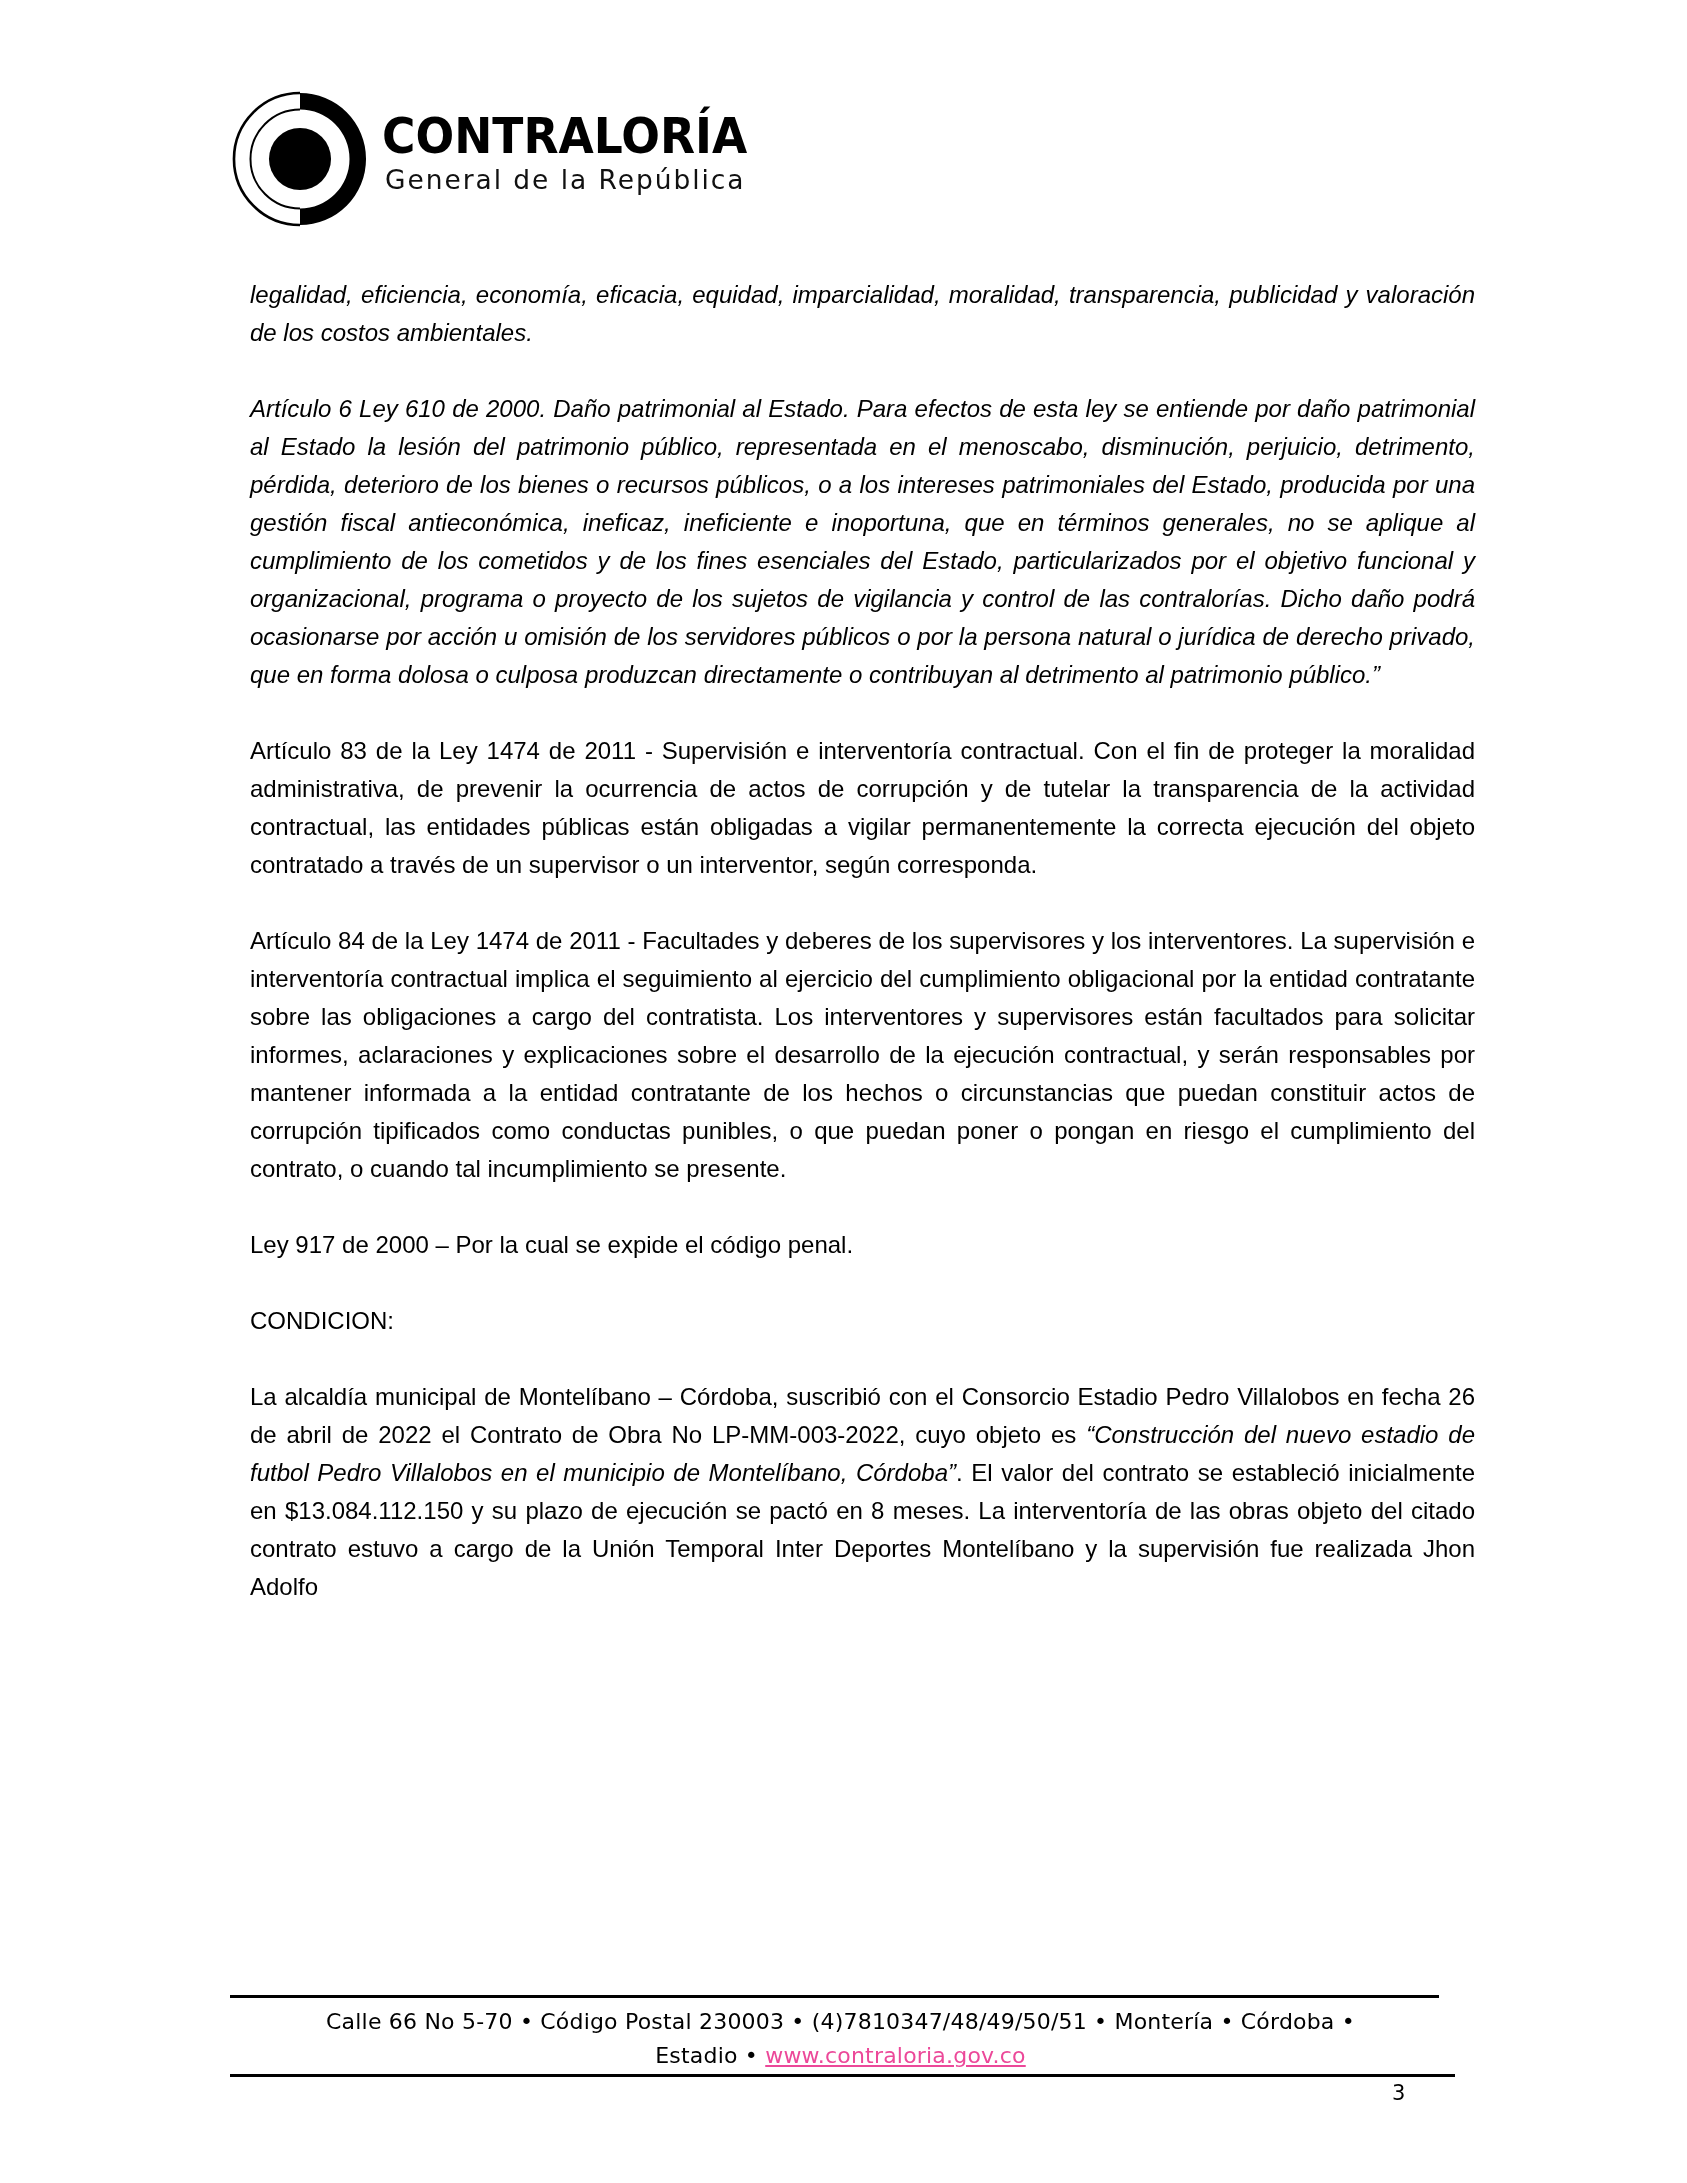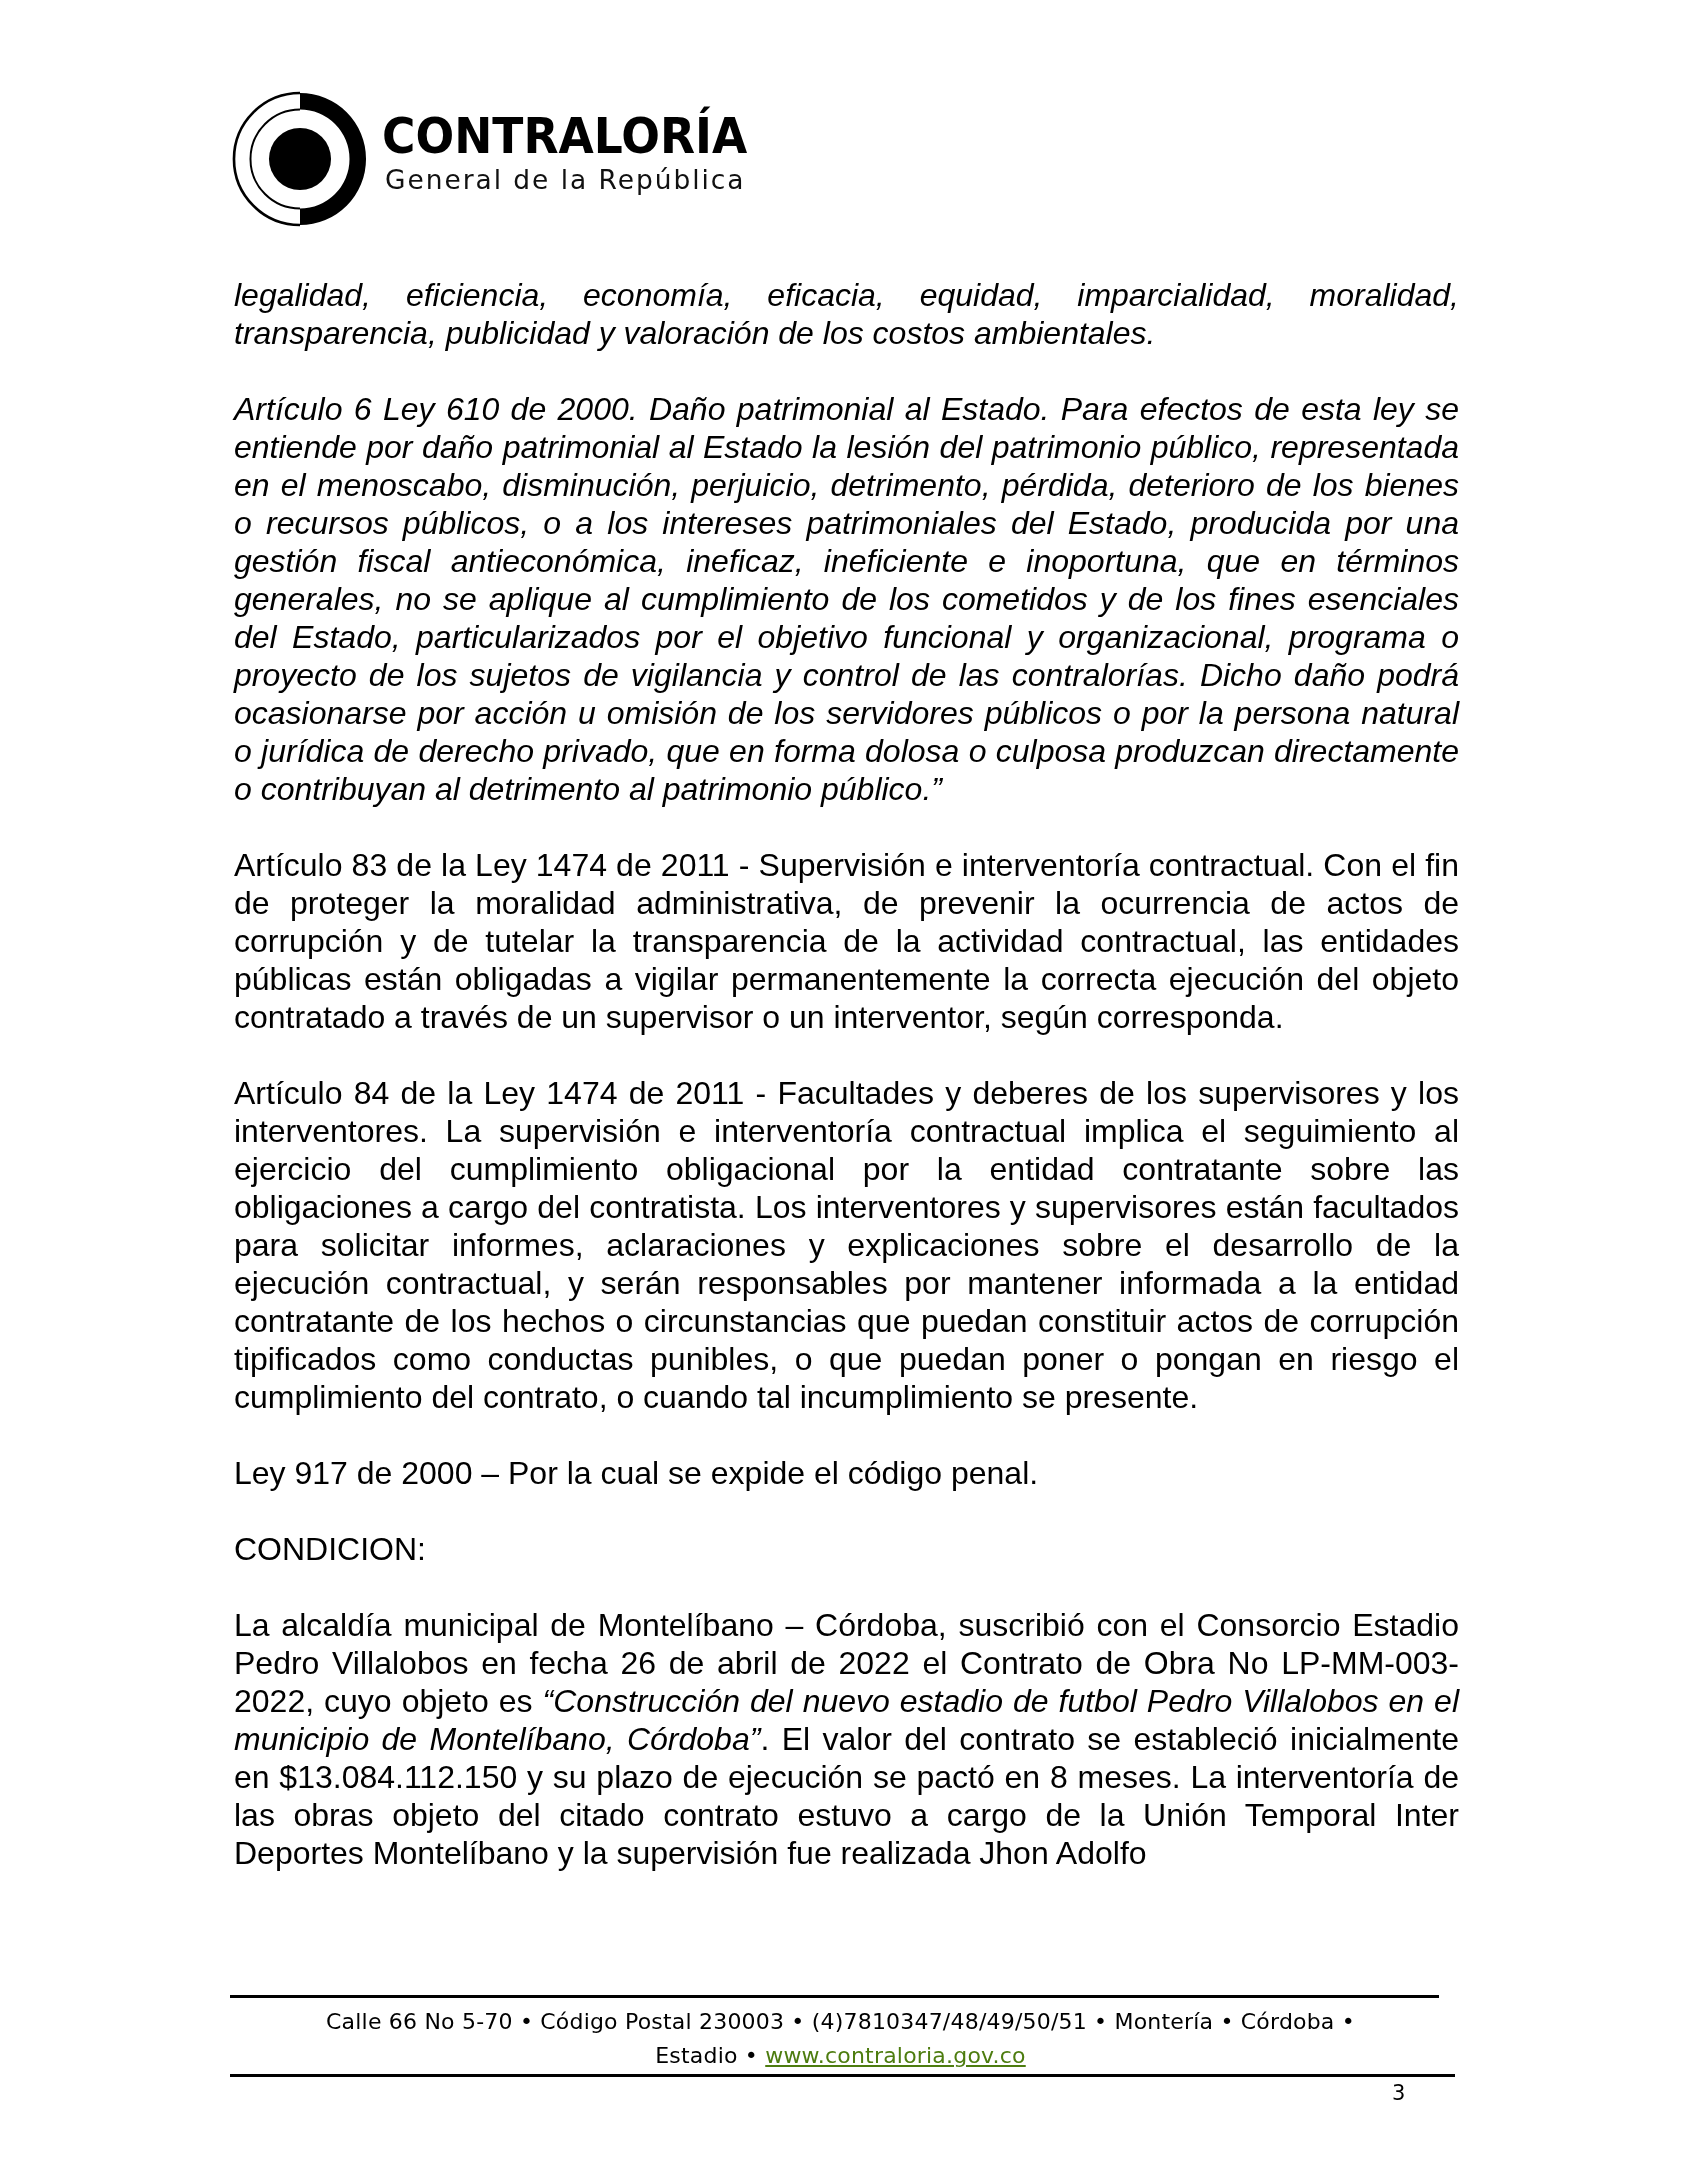--- a/index.html
+++ b/index.html
@@ -14,36 +14,36 @@
     }
     .brand-sub {
       position: absolute; left: 385px; top: 163px;
       font-family: "DejaVu Sans", sans-serif; font-weight: normal;
       font-size: 27px; line-height: 33px; letter-spacing: 2px; white-space: nowrap;
       color: #111;
       transform: scaleX(0.98); transform-origin: left top;
     }
 
     .body {
-      position: absolute; left: 234px; top: 276px; width: 1225px;
-      font-family: "Liberation Sans", sans-serif; font-size: 32px; line-height: 38px;
+      position: absolute; left: 250px; top: 276px; width: 1225px;
+      font-family: "Liberation Sans", sans-serif; font-size: 24px; line-height: 38px;
     }
     .body p { margin: 0 0 38px 0; text-align: justify; }
     .italic { font-style: italic; }
     .bold { font-weight: normal; }
 
     .footer-line { position: absolute; height: 2.6px; background: #000; }
     .footer-line.top { left: 230px; width: 1209px; top: 1995px; }
     .footer-line.bottom { left: 230px; width: 1225px; top: 2074px; height: 3.3px; }
     .footer-text {
       position: absolute; left: 236px; width: 1209px; top: 2005px;
       font-family: "DejaVu Sans", sans-serif; font-size: 22px; line-height: 34px;
       text-align: center; color: #000; letter-spacing: 0.2px;
     }
-    .footer-text a { color: #4d7c0f; text-decoration: underline; }
+    .footer-text a { color: #ec4899; text-decoration: underline; }
     .page-number {
       position: absolute; left: 1392px; top: 2080px;
       font-family: "DejaVu Sans", sans-serif; font-size: 21px; line-height: 26.5px;
     }
   </style>
 </head>
 <body>
 
 <div class="logo">
   <svg width="136" height="136" viewBox="0 0 206 206">

